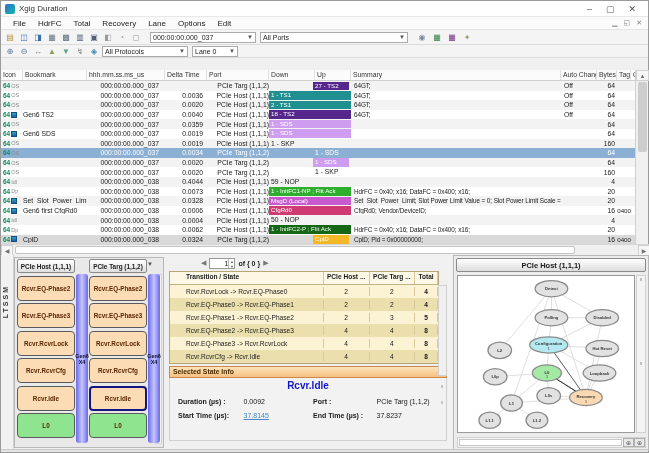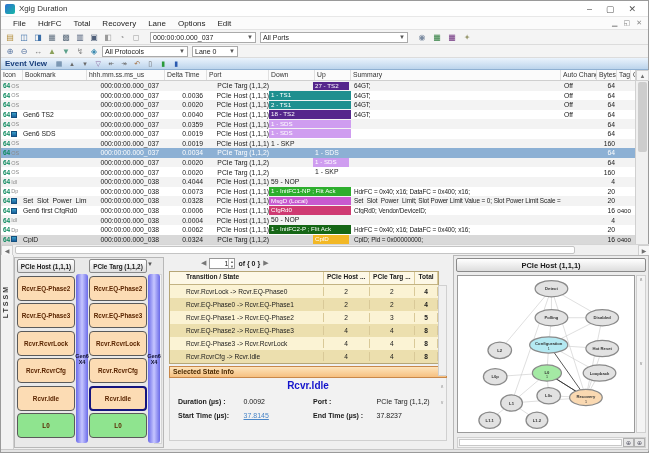--- a/index.html
+++ b/index.html
@@ -189,35 +189,20 @@
     <div id="protocols-combo" class="combo">
       <span>All Protocols</span>
       <span class="arrow">▼</span>
     </div>
     <div id="lane-combo" class="combo">
       <span>Lane 0</span>
       <span class="arrow">▼</span>
     </div>
   </div>
 
-  <div id="eventbar">
-    <span class="title">Event View</span>
-    <span id="eb-icons" style="display:flex;gap:1px">
-        <span class="ico" style="color: rgb(90, 122, 154);">▦</span>
-        <span class="ico" style="color: rgb(106, 106, 106);">▴</span>
-        <span class="ico" style="color: rgb(106, 106, 106);">▾</span>
-        <span class="ico" style="color: rgb(138, 106, 160);">▽</span>
-        <span class="ico" style="color: rgb(106, 106, 106);">↞</span>
-        <span class="ico" style="color: rgb(106, 106, 106);">↠</span>
-        <span class="ico" style="color: rgb(160, 106, 58);">↶</span>
-        <span class="ico" style="color: rgb(106, 106, 106);">▯</span>
-        <span class="ico" style="color: rgb(42, 154, 58);">▮</span>
-        <span class="ico" style="color: rgb(42, 90, 176);">▮</span>
-      </span>
-  </div>
 
   <div id="ev-table">
     <div id="ev-header">
         <div style="width: 22px;">Icon</div>
         <div style="width: 64px;">Bookmark</div>
         <div style="width: 78px;">hhh.mm.ss.ms_us</div>
         <div style="width: 42px;">Delta Time</div>
         <div style="width: 62px;">Port</div>
         <div style="width: 46px;">Down</div>
         <div style="width: 36px;">Up</div>

